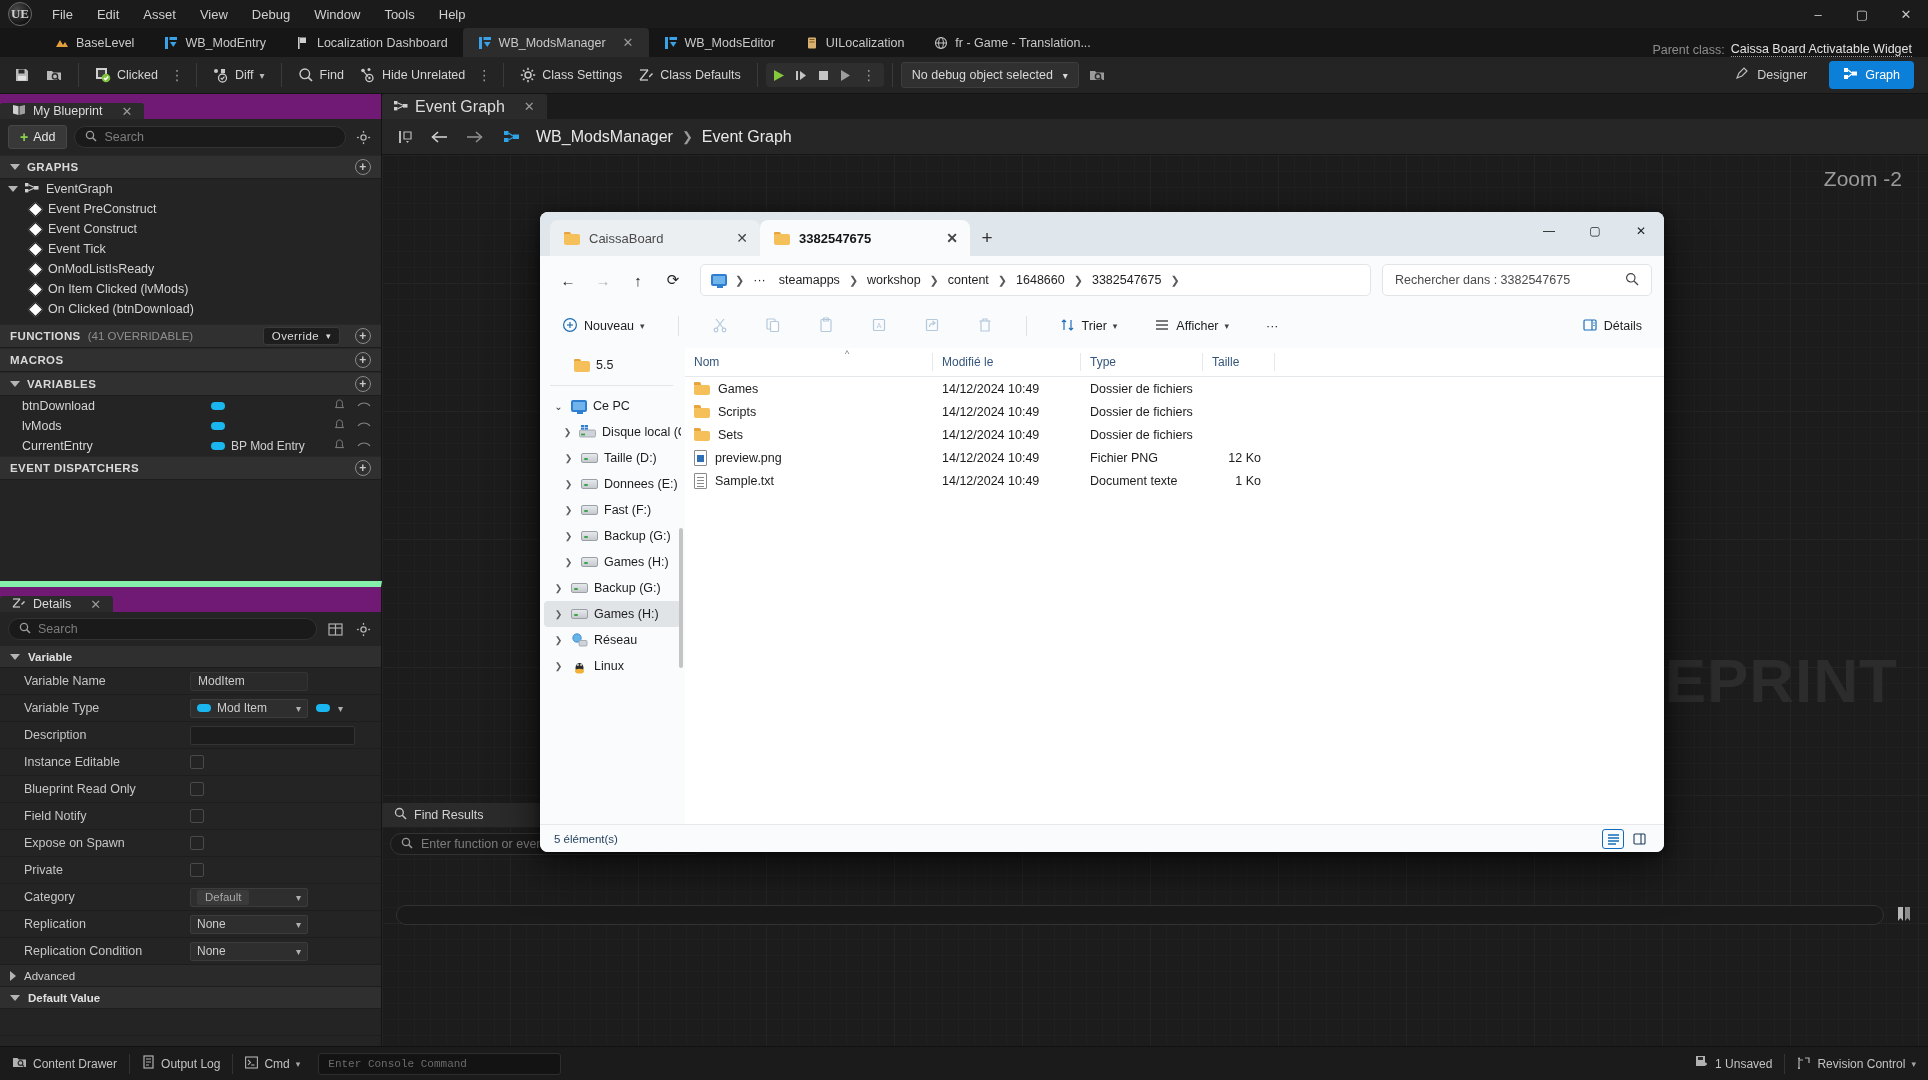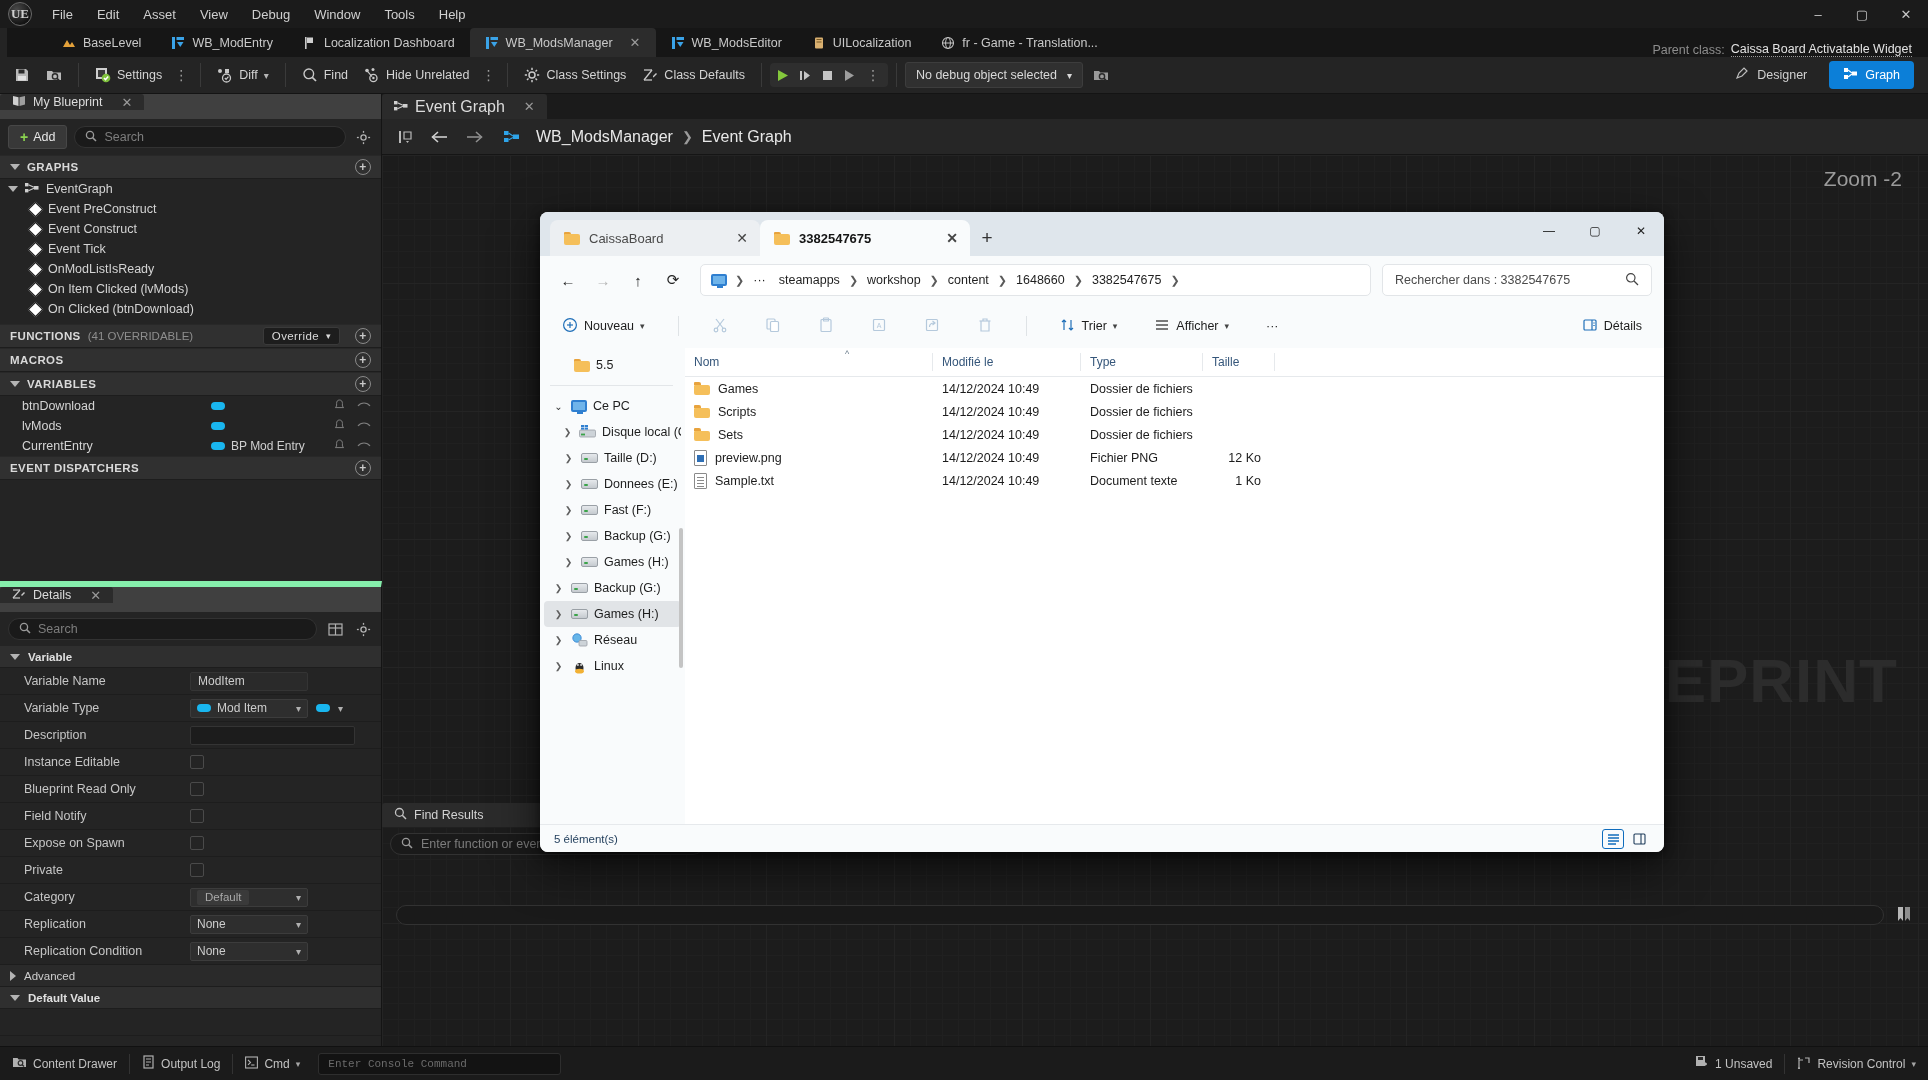--- a/index.html
+++ b/index.html
@@ -40,21 +40,21 @@
     padding: 4px 12px; font-size: 13px; color: #cfcfcf; cursor: default;
   }
   .ue-win-ctrls { margin-left: auto; display: flex; height: 28px; }
   .ue-win-btn {
     width: 44px; height: 28px; display: flex; align-items: center; justify-content: center;
     font-size: 13px; color: #c8c8c8;
   }
 
   
   .ue-tabstrip {
-    position: absolute; top: 28px; left: 7px; right: 0; height: 29px;
+    position: absolute; top: 28px; left: 0; right: 0; height: 29px;
     background: #161616;
     display: flex; align-items: flex-end;
     font-size: 12.5px;
   }
   .ue-tab {
     display: flex; align-items: center; gap: 7px;
     padding: 0 15px; height: 29px; color: #c9c9c9;
     position: relative;
   }
   .ue-tab.active { background: #2c2c2c; border-top-left-radius: 4px; border-top-right-radius: 4px; }
@@ -94,21 +94,21 @@
   }
   .mode-btns { margin-left: auto; display: flex; align-items: center; gap: 8px; padding-right: 14px; }
   .mode-btn {
     display: flex; align-items: center; gap: 7px;
     padding: 5px 14px; border-radius: 4px; font-size: 12.5px; color: #d0d0d0;
   }
   .mode-btn.active { background: #0c7fd8; color: #fff; }
 
   
   .panel-tabbar {
-    height: 25px; background: #404040; display: flex; align-items: flex-start;
+    height: 25px; background: #701a75; display: flex; align-items: flex-end;
     font-size: 12.5px;
   }
   .panel-tab {
     display: flex; align-items: center; gap: 7px;
     padding: 0 12px; background: #2b2b2b; color: #dcdcdc;
     border-top-left-radius: 3px; border-top-right-radius: 3px;
   }
   .panel-tab .ptx { margin-left: 12px; color: #9a9a9a; font-size: 13px; }
 
   #myblueprint {
@@ -579,21 +579,21 @@
     <div class="tb-group">
       <div class="tb-btn">
         <span class="tb-icon">
           <svg width="16" height="16" viewBox="0 0 16 16">
               <rect x="1" y="1" width="11" height="11" fill="#cfcfcf"></rect>
               <rect x="3" y="3" width="7" height="7" fill="#3a3a3a"></rect>
               <circle cx="11" cy="11" r="4.3" fill="#7fc13d"></circle>
               <path d="M9 11 L10.5 12.6 L13.2 9.6" stroke="#fff" stroke-width="1.5" fill="none"></path>
             </svg>
         </span>
-        <span>Settings</span>
+        <span>Clicked</span>
       </div>
       <div class="tb-dots">⋮</div>
     </div>
     <div class="tb-sep"></div>
     <div class="tb-group">
       <div class="tb-btn">
         <span class="tb-icon">
           <svg width="16" height="16" viewBox="0 0 16 16">
               <circle cx="3" cy="4" r="2" fill="#c9c9c9"></circle>
               <rect x="8" y="2" width="4" height="4" fill="#c9c9c9"></rect>

